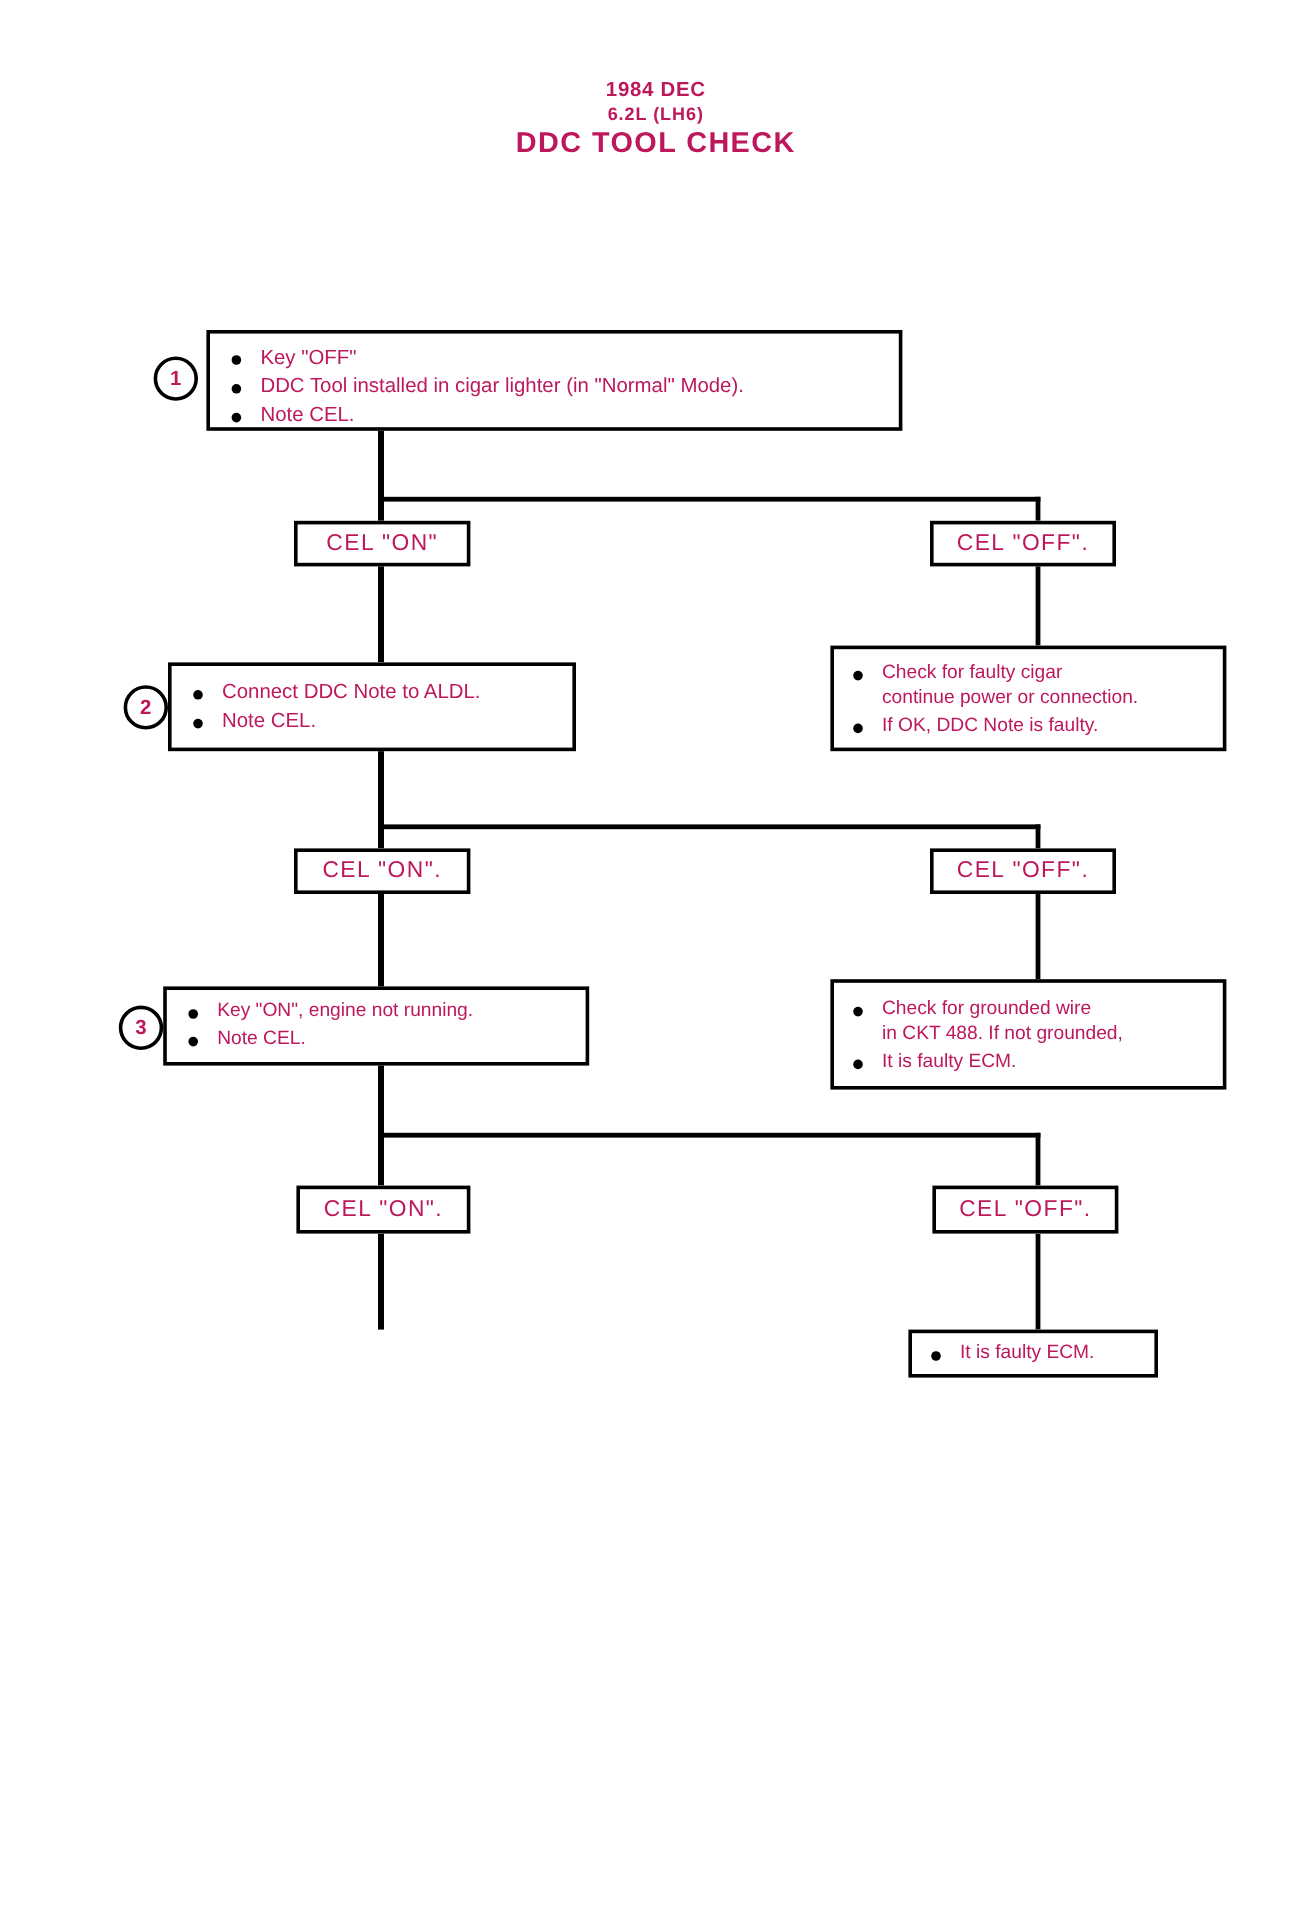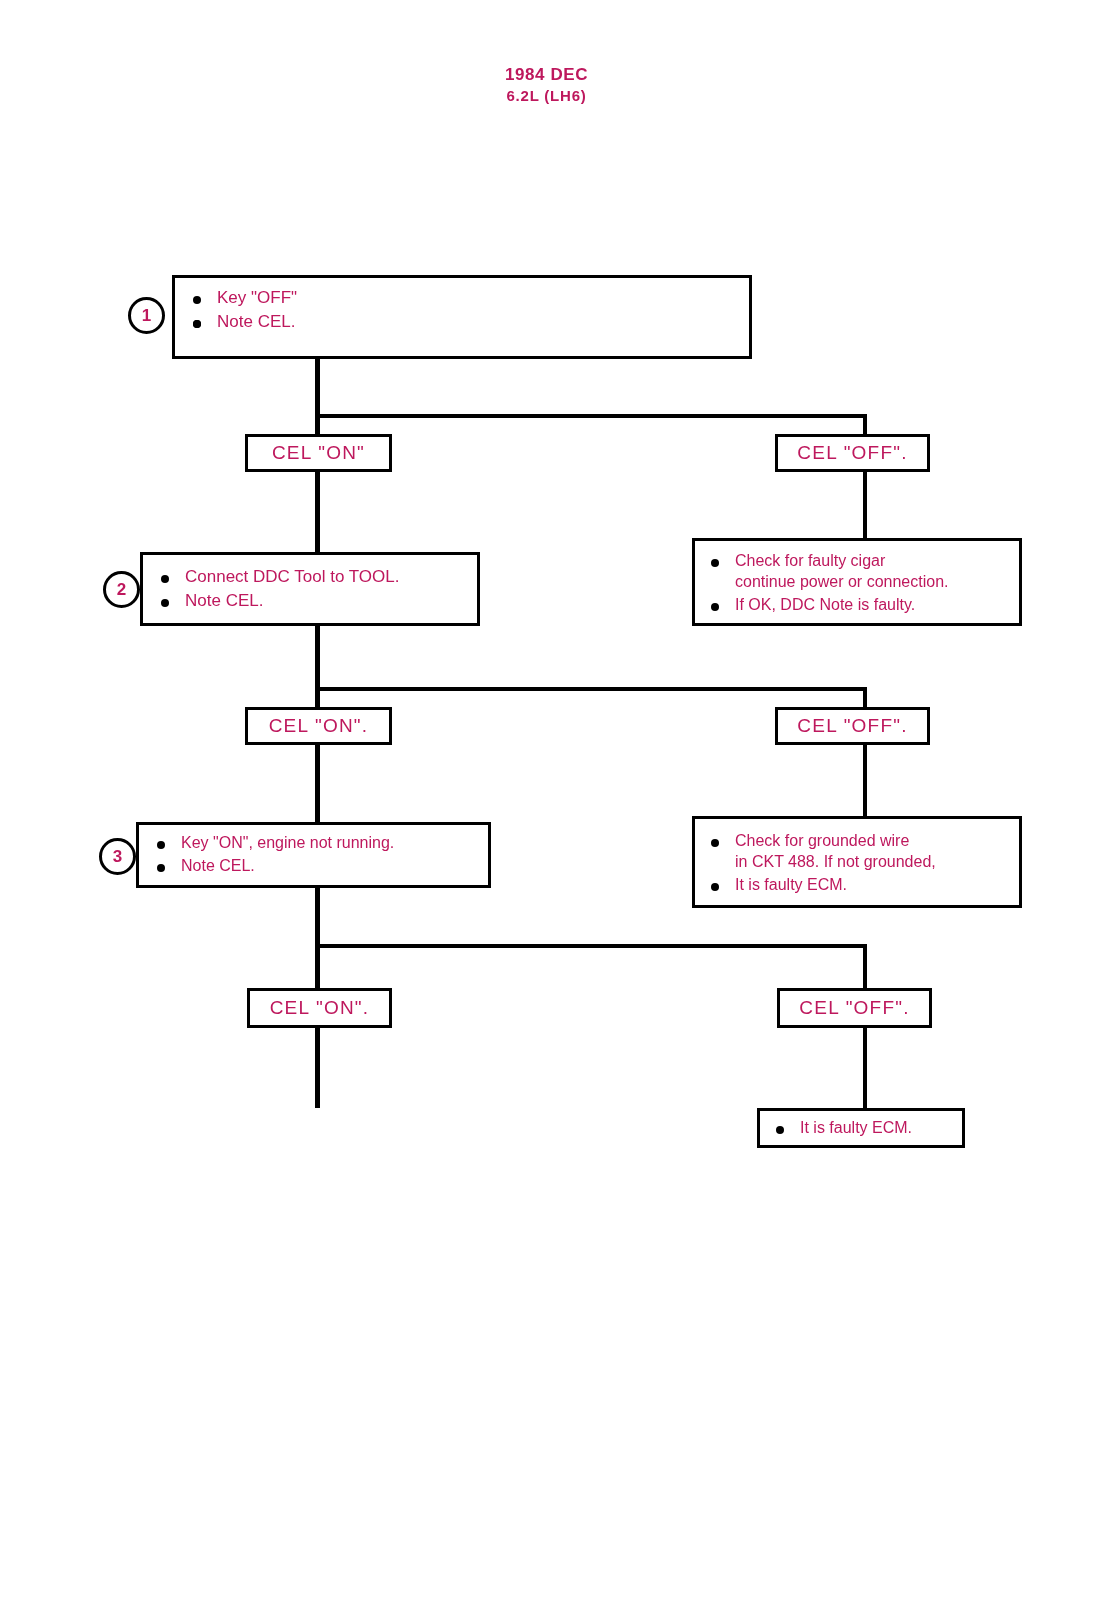--- a/index.html
+++ b/index.html
@@ -111,20 +111,21 @@
   .t16 { font-size: 16px; }
 </style>
 </head>
 <body>
 
 <div id="page">
 
   <div class="title-block">
     <div class="title-line l1">1984 DEC</div>
     <div class="title-line l2">6.2L (LH6)</div>
+    <div class="title-line l3">DDC TOOL CHECK</div>
   </div>
 
   <div class="ln" style="left:315px; top:358px; width:5px; height:60px;"></div>
 
   <div class="ln" style="left:315px; top:414px; width:552px; height:4px;"></div>
 
   <div class="ln" style="left:863px; top:414px; width:4px; height:20px;"></div>
 
   <div class="ln" style="left:315px; top:414px; width:5px; height:20px;"></div>
 
@@ -149,38 +150,38 @@
   <div class="ln" style="left:315px; top:1028px; width:5px; height:80px;"></div>
 
   <div class="ln" style="left:863px; top:1028px; width:4px; height:80px;"></div>
 
   <div class="step-circle" style="left:128px; top:297px;">
     <span>1</span>
   </div>
   <div class="box" style="left:172px; top:275px; width:580px; height:84px; padding:9px 12px 0 12px;">
     <ul class="bullets t17">
       <li><span class="dot"></span><span>Key "OFF"</span></li>
-      <li><span class="dot"></span></li>
+      <li><span class="dot"></span><span>DDC Tool installed in cigar lighter (in "Normal" Mode).</span></li>
       <li><span class="dot"></span><span>Note CEL.</span></li>
     </ul>
   </div>
 
   <div class="box cel-box" style="left:245px; top:434px; width:147px; height:38px;">
     <span class="cel-text">CEL "ON"</span>
   </div>
   <div class="box cel-box" style="left:775px; top:434px; width:155px; height:38px;">
     <span class="cel-text">CEL "OFF".</span>
   </div>
 
   <div class="step-circle" style="left:103px; top:571px;">
     <span>2</span>
   </div>
   <div class="box" style="left:140px; top:552px; width:340px; height:74px; padding:11px 12px 0 12px;">
     <ul class="bullets t17">
-      <li><span class="dot"></span><span>Connect DDC Tool to TOOL.</span></li>
+      <li><span class="dot"></span><span>Connect DDC Note to ALDL.</span></li>
       <li><span class="dot"></span><span>Note CEL.</span></li>
     </ul>
   </div>
 
   <div class="box" style="left:692px; top:538px; width:330px; height:88px; padding:10px 10px 16px 10px;">
     <ul class="bullets t16">
       <li>
         <span class="dot"></span>
         <span>Check for faulty cigar</span>
         <span class="cont">continue power or connection.</span>

